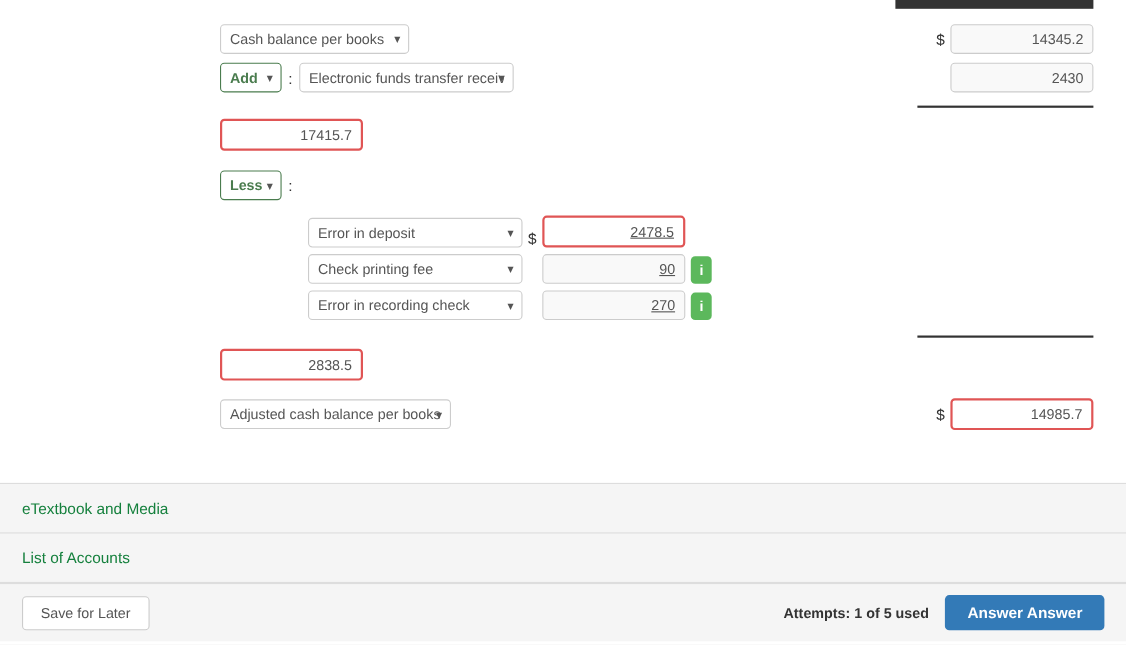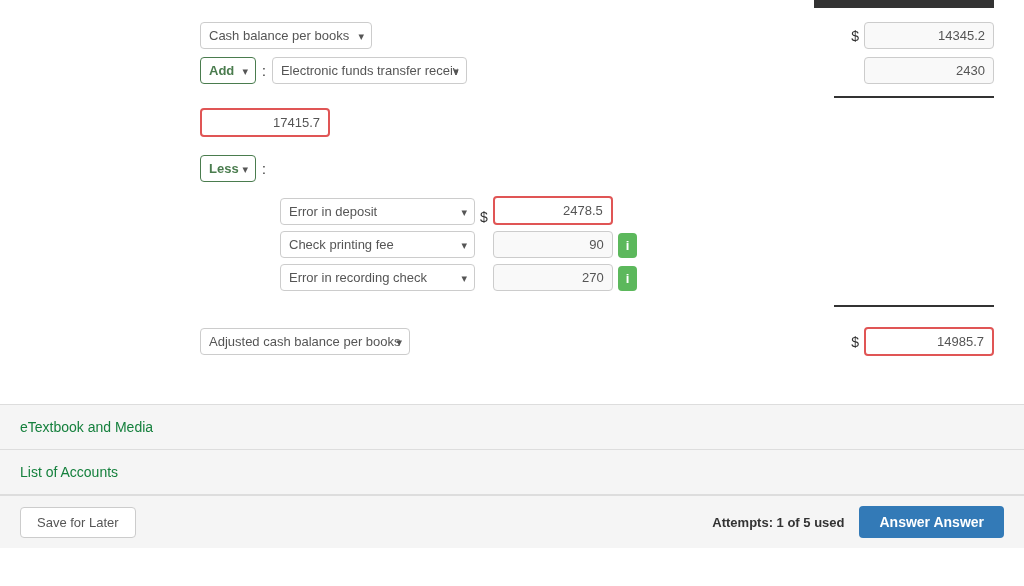--- a/index.html
+++ b/index.html
@@ -60,21 +60,21 @@
       text-align: right;
       color: #555;
       background: #f9f9f9;
     }
     .input-field.red-border {
       border: 2px solid #e05555;
       background: #fff;
     }
     .input-field.normal { background: #f9f9f9; }
     .wide-input { width: 130px; }
-    .medium-input { width: 120px; }
+    .medium-input { width: 130px; text-decoration: underline; }
     .info-btn {
       background: #5cb85c;
       color: #fff;
       border: none;
       border-radius: 4px;
       padding: 5px 8px;
       margin-left: 5px;
       cursor: pointer;
       font-weight: bold;
       font-size: 13px;
@@ -263,20 +263,23 @@
         <button class="info-btn">i</button>
       </div>
 
     </div>
 
     <div style="height:4px"></div>
 
     <div class="input-row-right">
       <hr class="divider-line">
     </div>
+    <div class="input-row-right">
+      <input type="text" class="input-field wide-input red-border" value="2838.5" style="">
+    </div>
 
     <div style="height:10px"></div>
 
     <div class="row">
       <div class="select-wrapper">
         <select class="select-box adjusted-select">
           <option>Adjusted cash balance per books</option>
         </select>
       </div>
       <div class="spacer"></div>

